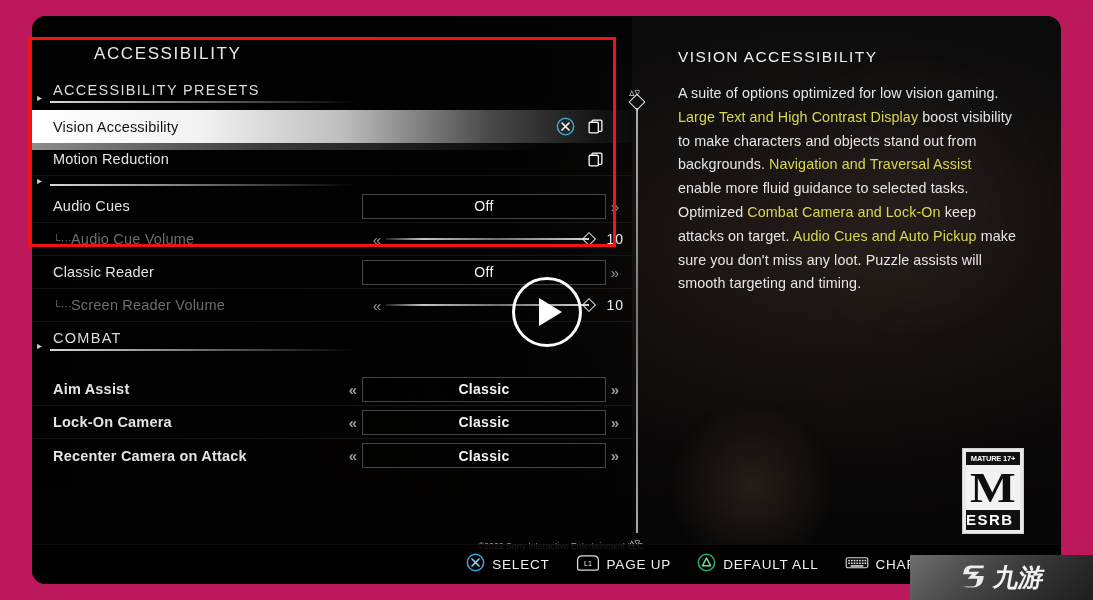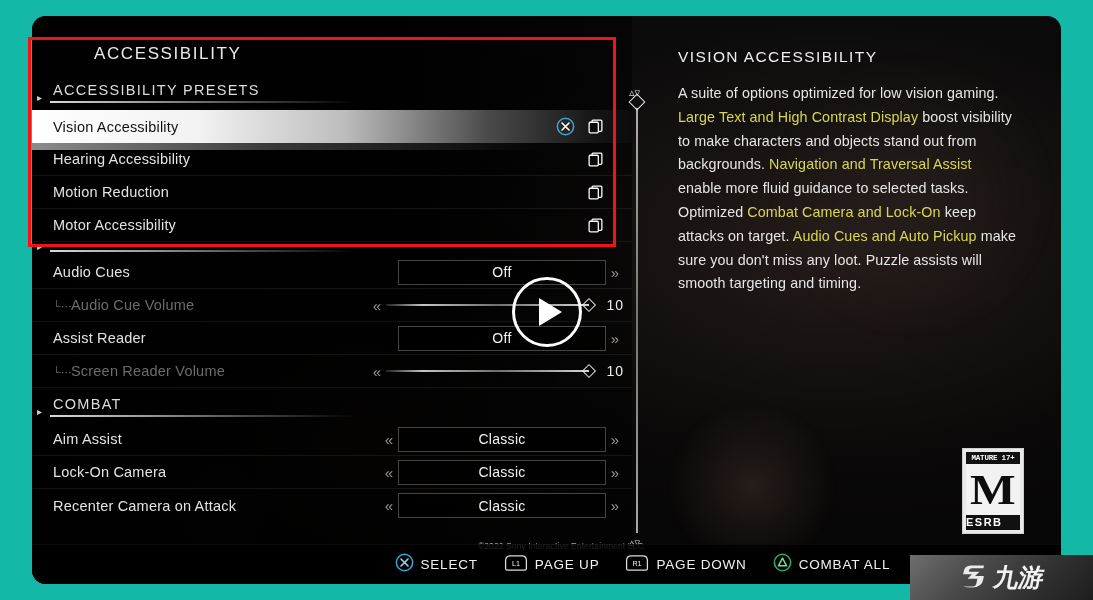--- a/index.html
+++ b/index.html
@@ -5,21 +5,21 @@
   * { box-sizing: border-box; margin: 0; padding: 0; }
   html, body {
     width: 1093px; height: 600px;
     background: #15171a;
     font-family: "Liberation Sans", sans-serif;
     overflow: hidden;
   }
   #screen {
     position: relative;
     width: 1093px; height: 600px;
-    background: #14b8a6;
+    background: #be185d;
   }
 
   
   #game {
     position: absolute;
     left: 32px; top: 16px;
     width: 1029px; height: 568px;
     border-radius: 14px;
     overflow: hidden;
     background:
@@ -142,21 +142,21 @@
     padding-right: 8px;
   }
   .arrow-l, .arrow-r {
     color: #9a9a9a;
     font-size: 15px;
     width: 18px;
     text-align: center;
     line-height: 1;
   }
   .optbox {
-    width: 208px;
+    width: 244px;
     height: 25px;
     border: 1px solid rgba(150,150,150,0.45);
     background: rgba(0,0,0,0.55);
     color: #f2f2f2;
     font-size: 14px;
     display: flex;
     align-items: center;
     justify-content: center;
     letter-spacing: .3px;
   }
@@ -231,37 +231,36 @@
     border: 1px solid #cfcfcf;
     padding: 3px;
     display: flex; flex-direction: column;
   }
   #esrb .esrb-top {
     background: #111; color: #fff;
     font-size: 7.5px; font-weight: bold;
     text-align: center;
     letter-spacing: -0.2px;
     padding: 2px 0 2px 0;
-    font-family: Liberation Mono, monospace;
   }
   #esrb .esrb-mid {
     flex: 1; background: #f2f2f2;
     display: flex; align-items: center; justify-content: center;
   }
   #esrb .esrb-m {
     color: #0d0d0d;
     font-size: 42px;
     font-weight: bold;
     font-family: "Liberation Serif", serif;
     line-height: 42px;
     transform: scaleX(1.15);
   }
   #esrb .esrb-bot {
     background: #111; color: #fff;
-    font-size: 11px; font-weight: bold;
+    font-size: 15px; font-weight: bold;
     text-align: left; letter-spacing: 1.5px;
     padding: 1px 16px 2px 0;
   }
 
   
   #captured {
     position: absolute;
     left: 400px; top: 525px;
     width: 260px;
     text-align: center;
@@ -379,55 +378,33 @@
             </span>
             <span class="pagesicon">
               <svg viewBox="0 0 24 24" width="17" height="17">
                 <rect x="7" y="3" width="14" height="16" rx="1.6" fill="none" stroke="#ffffff" stroke-width="1.8"></rect>
                 <rect x="3" y="6" width="13" height="15" rx="1.6" fill="#0a0a0a" stroke="#ffffff" stroke-width="1.8"></rect>
               </svg>
             </span>
           </span>
         </div>
 
-        <div class="row preset-row">
-          <span class="label">Hearing Accessibility</span>
-          <span class="row-icons">
-            <span class="pagesicon">
-              <svg viewBox="0 0 24 24" width="17" height="17">
-                <rect x="7" y="3" width="14" height="16" rx="1.6" fill="none" stroke="#ffffff" stroke-width="1.8"></rect>
-                <rect x="3" y="6" width="13" height="15" rx="1.6" fill="#0a0a0a" stroke="#ffffff" stroke-width="1.8"></rect>
-              </svg>
-            </span>
-          </span>
-        </div>
 
         <div class="row preset-row">
           <span class="label">Motion Reduction</span>
           <span class="row-icons">
             <span class="pagesicon">
               <svg viewBox="0 0 24 24" width="17" height="17">
                 <rect x="7" y="3" width="14" height="16" rx="1.6" fill="none" stroke="#ffffff" stroke-width="1.8"></rect>
                 <rect x="3" y="6" width="13" height="15" rx="1.6" fill="#0a0a0a" stroke="#ffffff" stroke-width="1.8"></rect>
               </svg>
             </span>
           </span>
         </div>
 
-        <div class="row preset-row">
-          <span class="label">Motor Accessibility</span>
-          <span class="row-icons">
-            <span class="pagesicon">
-              <svg viewBox="0 0 24 24" width="17" height="17">
-                <rect x="7" y="3" width="14" height="16" rx="1.6" fill="none" stroke="#ffffff" stroke-width="1.8"></rect>
-                <rect x="3" y="6" width="13" height="15" rx="1.6" fill="#0a0a0a" stroke="#ffffff" stroke-width="1.8"></rect>
-              </svg>
-            </span>
-          </span>
-        </div>
       </div>
 
       <div class="section-head" style="margin-top:8px;">
         <span class="sh-arrow">▸</span>
         <span class="sh-rule"></span>
       </div>
 
       <div style="margin-top:4px;">
 
         <div class="row">
@@ -446,21 +423,21 @@
             <span class="arrow-l">«</span>
             <span class="sliderwrap">
               <span class="sliderline"></span>
               <span class="sliderknob"></span>
             </span>
             <span class="sliderval">10</span>
           </span>
         </div>
 
         <div class="row">
-          <span class="label">Assist Reader</span>
+          <span class="label">Classic Reader</span>
           <span class="ctrl">
             <span class="arrow-l" style="visibility:hidden;">«</span>
             <span class="optbox">Off</span>
             <span class="arrow-r">»</span>
           </span>
         </div>
 
         <div class="row dim">
           <span class="indent-mark">└⋯</span>
           <span class="label indented">Screen Reader Volume</span>
@@ -474,21 +451,21 @@
           </span>
         </div>
       </div>
 
       <div class="section-head" style="margin-top:8px;">
         <span class="sh-label">COMBAT</span>
         <span class="sh-arrow">▸</span>
         <span class="sh-rule"></span>
       </div>
 
-      <div style="margin-top:6px;">
+      <div style="margin-top:22px;font-weight:bold;">
 
         <div class="row">
           <span class="label">Aim Assist</span>
           <span class="ctrl">
             <span class="arrow-l">«</span>
             <span class="optbox">Classic</span>
             <span class="arrow-r">»</span>
           </span>
         </div>
 
@@ -551,38 +528,29 @@
       <div class="prompt">
         <span class="badge">
           <svg viewBox="0 0 30 22" width="24" height="18">
             <path d="M2 8 Q2 2 8 2 L22 2 Q28 2 28 8 L28 18 Q28 20 26 20 L4 20 Q2 20 2 18 Z" fill="none" stroke="#dcdcdc" stroke-width="1.6"></path>
             <text x="15" y="15" font-size="9" fill="#f0f0f0" text-anchor="middle" font-family="Liberation Sans, sans-serif">L1</text>
           </svg>
         </span>
         <span class="ptxt">PAGE UP</span>
       </div>
 
-      <div class="prompt">
-        <span class="badge">
-          <svg viewBox="0 0 30 22" width="24" height="18">
-            <path d="M2 8 Q2 2 8 2 L22 2 Q28 2 28 8 L28 18 Q28 20 26 20 L4 20 Q2 20 2 18 Z" fill="none" stroke="#dcdcdc" stroke-width="1.6"></path>
-            <text x="15" y="15" font-size="9" fill="#f0f0f0" text-anchor="middle" font-family="Liberation Sans, sans-serif">R1</text>
-          </svg>
-        </span>
-        <span class="ptxt">PAGE DOWN</span>
-      </div>
 
       <div class="prompt">
         <span class="badge">
           <svg viewBox="0 0 24 24" width="19" height="19">
             <circle cx="12" cy="12" r="10.3" fill="none" stroke="#2faa6e" stroke-width="1.9"></circle>
             <path d="M12 6.4 L17.2 16.2 L6.8 16.2 Z" fill="none" stroke="#6ddba4" stroke-width="1.9" stroke-linejoin="round"></path>
           </svg>
         </span>
-        <span class="ptxt">COMBAT ALL</span>
+        <span class="ptxt">DEFAULT ALL</span>
       </div>
 
       <div class="prompt">
         <span class="badge">
           <svg viewBox="0 0 30 18" width="24" height="15">
             <rect x="1.5" y="3" width="27" height="12.5" rx="2" fill="none" stroke="#dcdcdc" stroke-width="1.4"></rect>
             <g fill="#dcdcdc">
               <rect x="4" y="5.6" width="2.2" height="2"></rect>
                 <rect x="7.4" y="5.6" width="2.2" height="2"></rect>
               <rect x="10.8" y="5.6" width="2.2" height="2"></rect>

